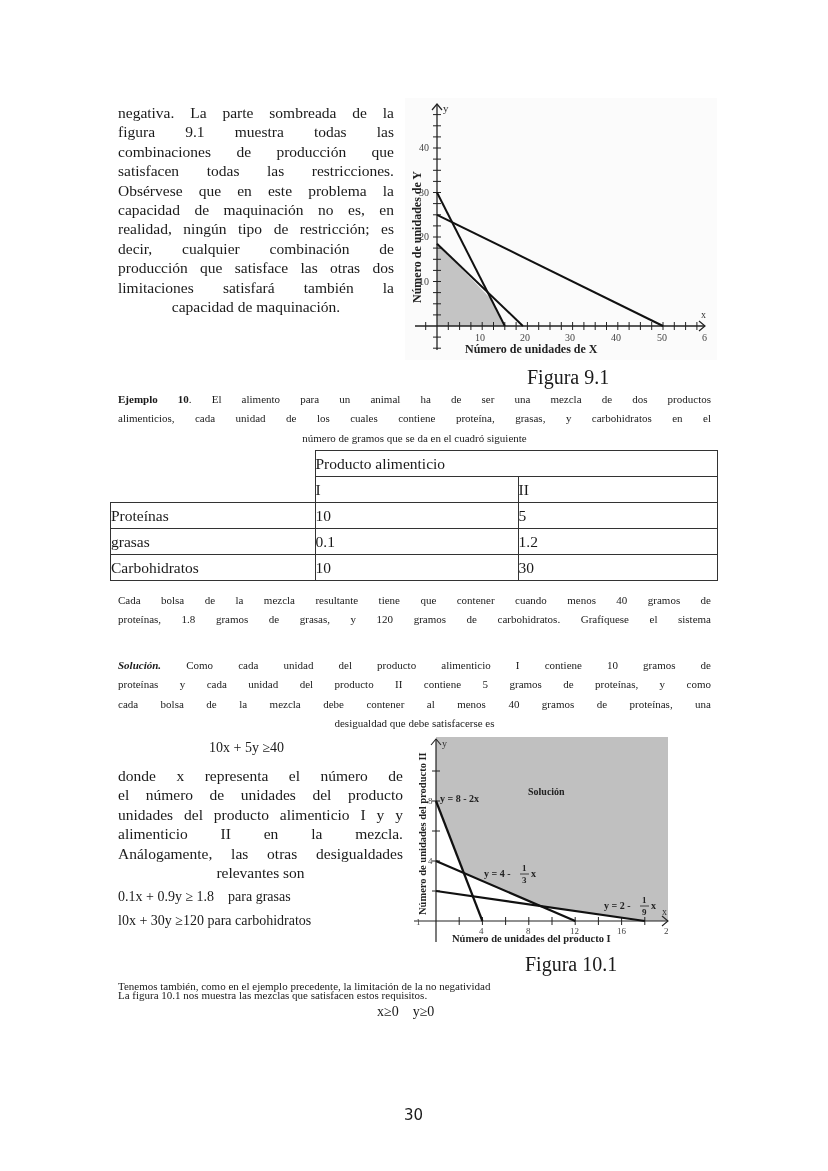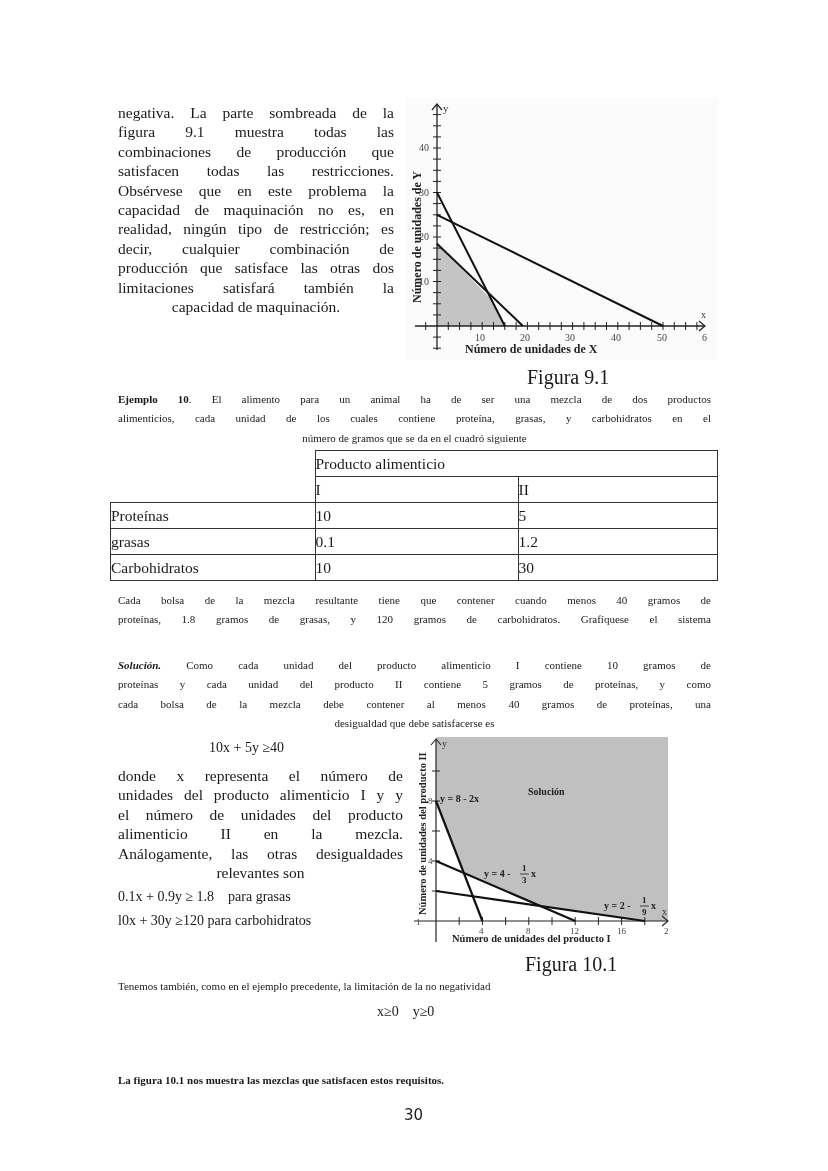--- a/index.html
+++ b/index.html
@@ -165,22 +165,22 @@
   <span class="just-line"><span class="bi">Solución.</span><span> Como cada unidad del producto alimenticio I contiene 10 gramos de</span></span>
   <span class="just-line">proteínas y cada unidad del producto II contiene 5 gramos de proteínas, y como</span>
   <span class="just-line">cada bolsa de la mezcla debe contener al menos 40 gramos de proteínas, una</span>
   <span class="last-line">desigualdad que debe satisfacerse es</span>
 </div>
 
 <div class="abs eq" style="left:209px; top:740px;">10x + 5y ≥40</div>
 
 <div class="abs para" style="left:118px; top:766px; width:285px;">
   <span class="just-line">donde x representa el número de</span>
+  <span class="just-line">el número de unidades del producto</span>
   <span class="just-line">unidades del producto alimenticio I y y</span>
-  <span class="just-line">el número de unidades del producto</span>
   <span class="just-line">alimenticio II en la mezcla.</span>
   <span class="just-line">Análogamente, las otras desigualdades</span>
   <span class="last-line">relevantes son</span>
 </div>
 
 <div class="abs eq" style="left:118px; top:889px;">
   <span>0.1x + 0.9y ≥ 1.8</span>&nbsp;&nbsp;&nbsp;&nbsp;<span>para grasas</span>
 </div>
 <div class="abs eq" style="left:118px; top:913px;">l0x + 30y ≥120 para carbohidratos</div>
 
@@ -244,15 +244,15 @@
     <text x="252" y="178" font-size="10" fill="#333">x</text>
 
     <text x="42" y="205" font-size="10.5" font-weight="bold" fill="#222">Número de unidades del producto I</text>
     <text transform="translate(16,178) rotate(-90)" font-size="10.5" font-weight="bold" fill="#222">Número de unidades del producto II</text>
   </svg>
 </div>
 <div class="abs caption" style="left:525px; top:953px;">Figura 10.1</div>
 
 <div class="abs para-wide" style="left:118px; top:977px;">Tenemos también, como en el ejemplo precedente, la limitación de la no negatividad</div>
 <div class="abs eq" style="left:377px; top:1004px; white-space:pre;">x≥0    y≥0</div>
-<div class="abs para-wide" style="left:118px; top:1071px;font-weight:bold;">La figura 10.1 nos muestra las mezclas que satisfacen estos requisitos.</div>
+<div class="abs para-wide" style="left:118px; top:986px;">La figura 10.1 nos muestra las mezclas que satisfacen estos requisitos.</div>
 
 <div class="abs" style="left:404px; top:1106px; font-family:'DejaVu Sans', sans-serif; font-size:15px;">30</div>
 
 </body></html>

